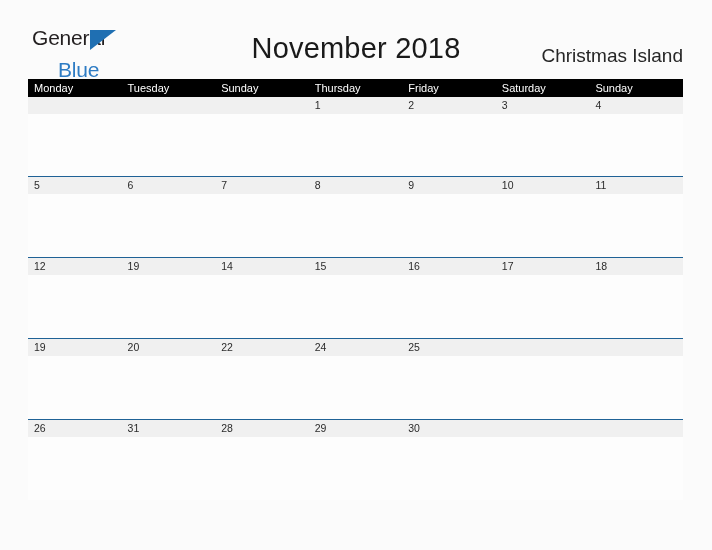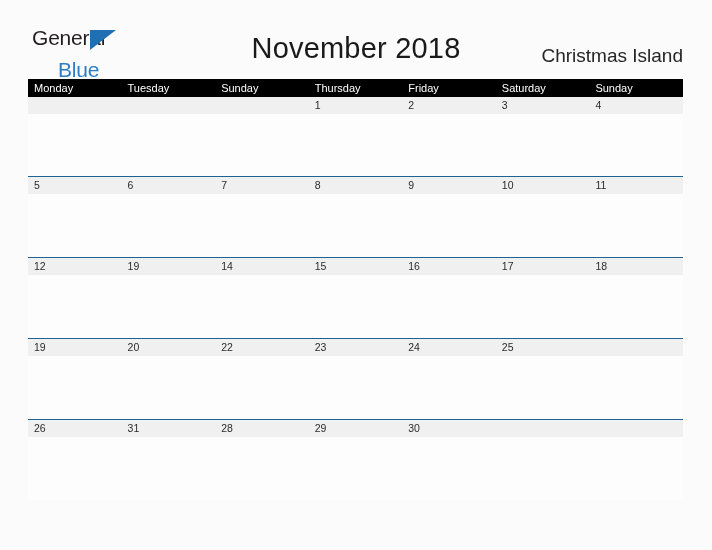--- a/index.html
+++ b/index.html
@@ -231,21 +231,20 @@
       <div class="cell"></div>
       <div class="cell"></div>
     </div>
   </div>
 
   <div class="week">
     <div class="date-band">
       <div class="cell">19</div>
       <div class="cell">20</div>
       <div class="cell">22</div>
-      <div class="cell">23</div>
       <div class="cell">24</div>
       <div class="cell">25</div>
     </div>
     <div class="body-band">
       <div class="cell"></div>
       <div class="cell"></div>
       <div class="cell"></div>
       <div class="cell"></div>
       <div class="cell"></div>
       <div class="cell"></div>

